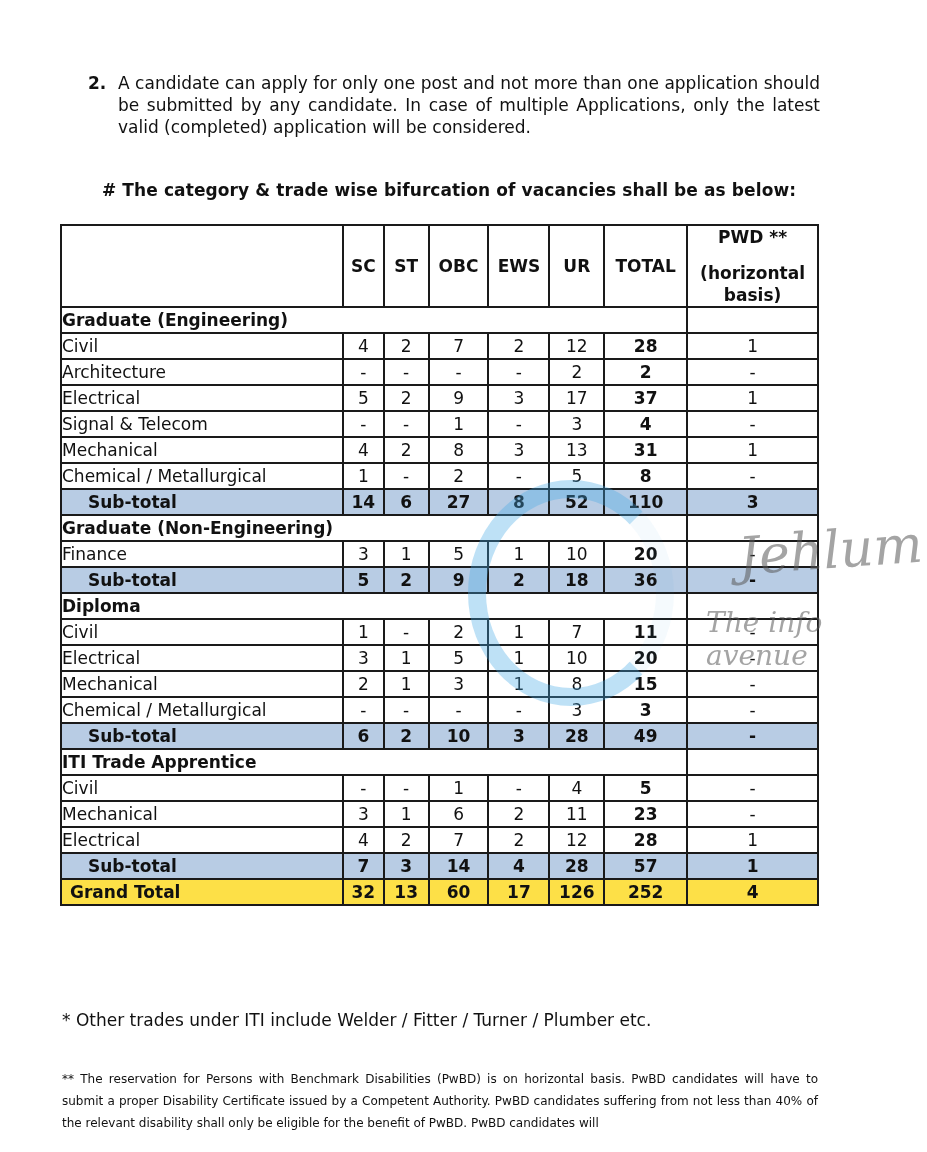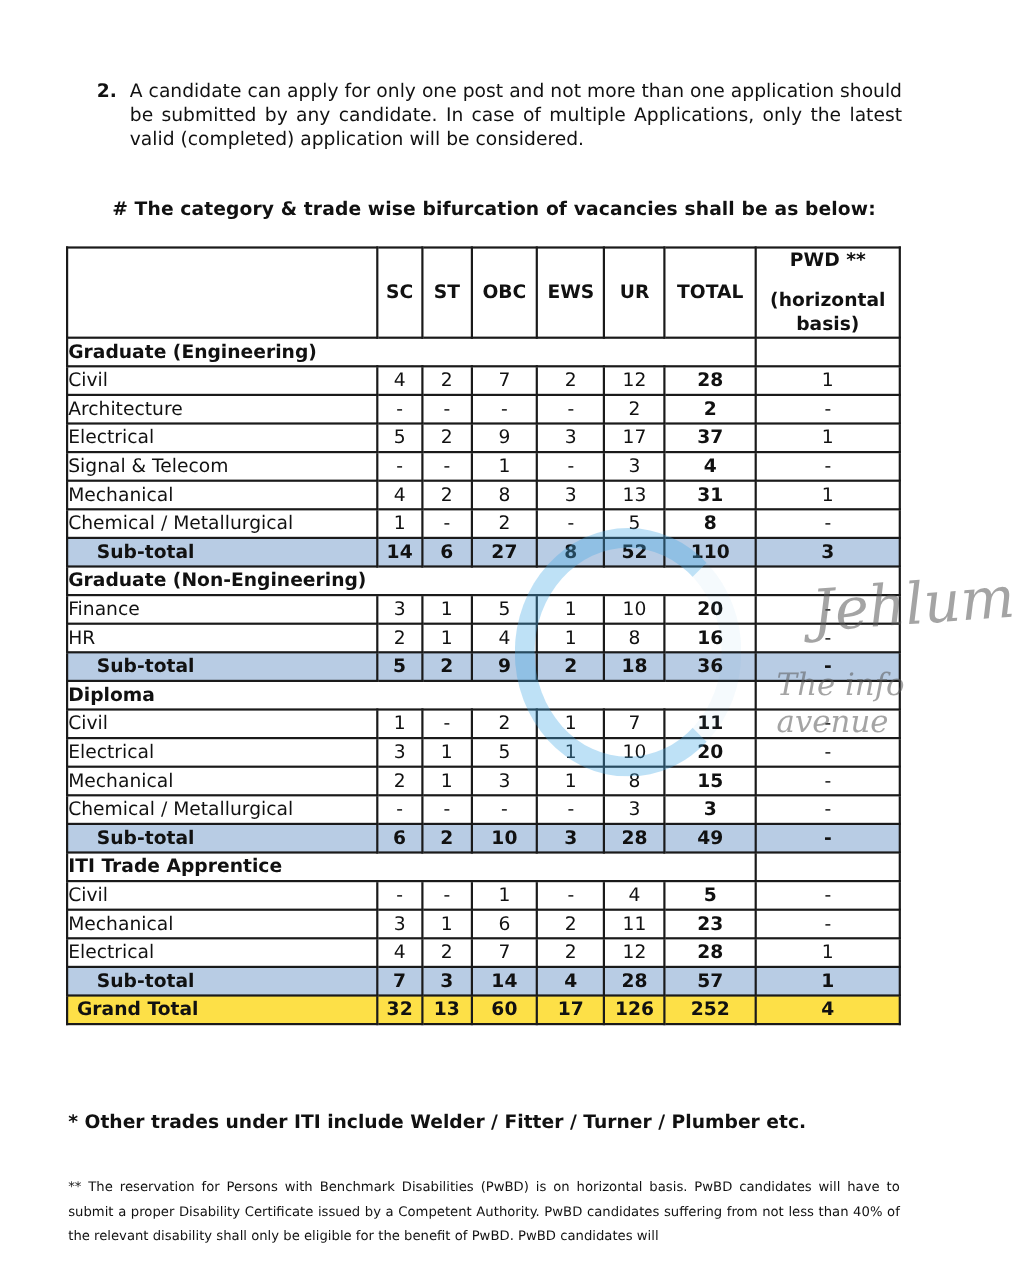--- a/index.html
+++ b/index.html
@@ -18,21 +18,21 @@
   .pwd-hdr .sp { display: block; height: 14px; }
   td.lbl { padding-left: 26px; text-align: left; }
   td.sec { padding-left: 8px; font-weight: bold; text-align: left; border-right: none; }
   td.sec-fill { border-left: none; }
   td.n { text-align: center; }
   td.tot { text-align: center; font-weight: bold; }
   tr.sub td { background: #b8cce4; font-weight: bold; }
   tr.sub td.lbl { padding-left: 26px; margin-left: 31px; }
   tr.grand td { background: #fde047; font-weight: bold; }
   tr.grand td.lbl { padding-left: 8px; }
-  .foot1 { position: absolute; left: 62px; top: 1010px; font-size: 17px; font-weight: bold; }
+  .foot1 { position: absolute; left: 62px; top: 1010px; font-size: 17px; }
   .foot2 { position: absolute; left: 62px; top: 1052px; width: 756px; font-size: 12px; line-height: 22px;
            text-align: justify; margin-top: 16px; }
   .wm-circle { position: absolute; left: 468px; top: 480px; width: 170px; height: 190px; border-radius: 50%;
                border: 18px solid rgba(70,170,230,0.35); border-right-color: rgba(70,170,230,0.05);
                pointer-events: none; }
   .wm-text1 { position: absolute; left: 738px; top: 520px; font-family: "DejaVu Serif", serif; font-style: italic;
               font-size: 52px; color: rgba(90,90,90,0.55); pointer-events: none; transform: rotate(-4deg); }
   .wm-text2 { position: absolute; left: 706px; top: 606px; font-family: "DejaVu Serif", serif; font-style: italic;
               font-size: 28px; color: rgba(90,90,90,0.55); pointer-events: none; }
 </style>
@@ -155,30 +155,20 @@
       <tr class="">
         <td class="lbl">Finance</td>
         <td class="n">3</td>
         <td class="n">1</td>
         <td class="n">5</td>
         <td class="n">1</td>
         <td class="n">10</td>
         <td class="tot">20</td>
         <td class="n">-</td>
       </tr>
-      <tr class="">
-        <td class="lbl">HR</td>
-        <td class="n">2</td>
-        <td class="n">1</td>
-        <td class="n">4</td>
-        <td class="n">1</td>
-        <td class="n">8</td>
-        <td class="tot">16</td>
-        <td class="n">-</td>
-      </tr>
       <tr class="sub">
         <td class="lbl">Sub-total</td>
         <td class="n">5</td>
         <td class="n">2</td>
         <td class="n">9</td>
         <td class="n">2</td>
         <td class="n">18</td>
         <td class="tot">36</td>
         <td class="n">-</td>
       </tr>

